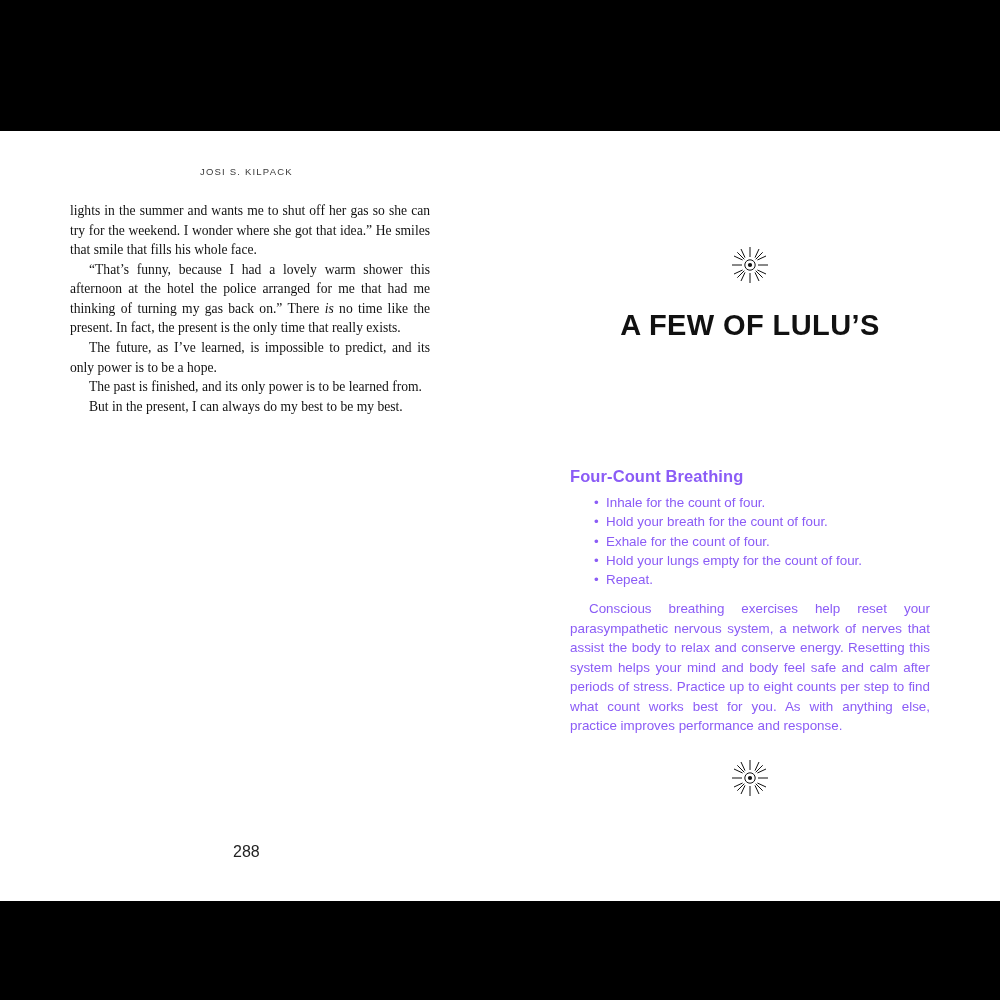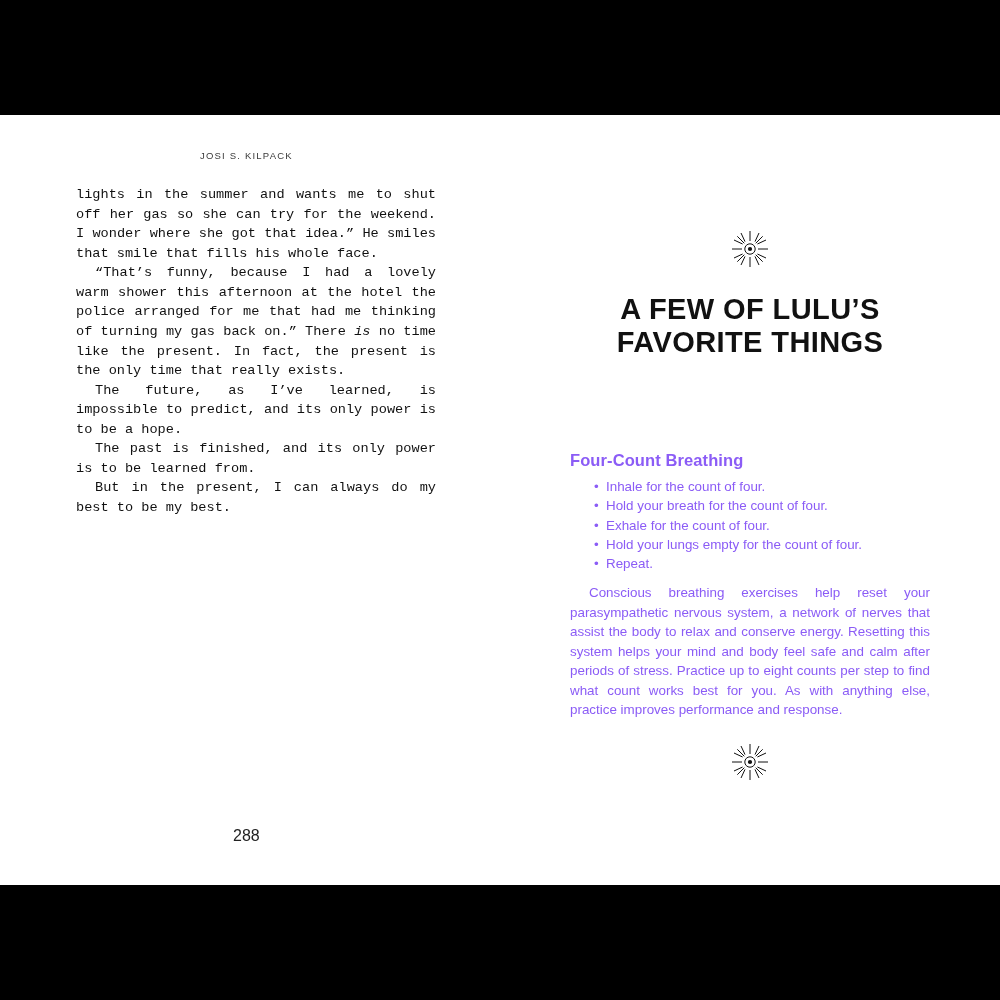--- a/index.html
+++ b/index.html
@@ -11,20 +11,21 @@
     width: 1000px;
     height: 1000px;
     overflow: hidden;
     font-family: "Liberation Serif", serif;
   }
   #page {
     position: relative;
     width: 1000px;
     height: 703px;
     background: #000000;
+    margin-top: 16px;
   }
   .spread {
     position: absolute;
     left: 0;
     top: 115px;
     width: 1000px;
     height: 770px;
     background: #ffffff;
     display: flex;
   }
@@ -50,23 +51,23 @@
     font-family: "Liberation Sans", sans-serif;
     font-size: 9.5px;
     letter-spacing: 1.2px;
     color: #3a3a3a;
   }
 
   
   .body-text {
     position: absolute;
     top: 70px;
-    left: 76px;
+    left: 70px;
     width: 360px;
-    font-family: Liberation Mono, monospace;
+    font-family: Liberation Serif, serif;
     font-size: 13.6px;
     line-height: 1.44;
     color: #111111;
     text-align: justify;
   }
   .body-text p {
     margin: 0;
   }
   .body-text p.indent {
     text-indent: 19px;
@@ -207,21 +208,20 @@
               <line x1="29.4" y1="27.0" x2="38.0" y2="31.0"></line>
               <line x1="6.0" y1="31.0" x2="14.6" y2="27.0"></line>
               <line x1="29.4" y1="17.0" x2="38.0" y2="13.0"></line>
             </g>
           </g>
         </svg>
       </div>
 
       <div class="chapter-title">
         <div>A FEW OF LULU’S</div>
-        <div>FAVORITE THINGS</div>
       </div>
 
       <div class="section">
         <h3>Four-Count Breathing</h3>
         <ul class="bullets">
           <li>
             <span class="dot">•</span>
             <span>Inhale for the count of four.</span>
           </li>
           <li>

